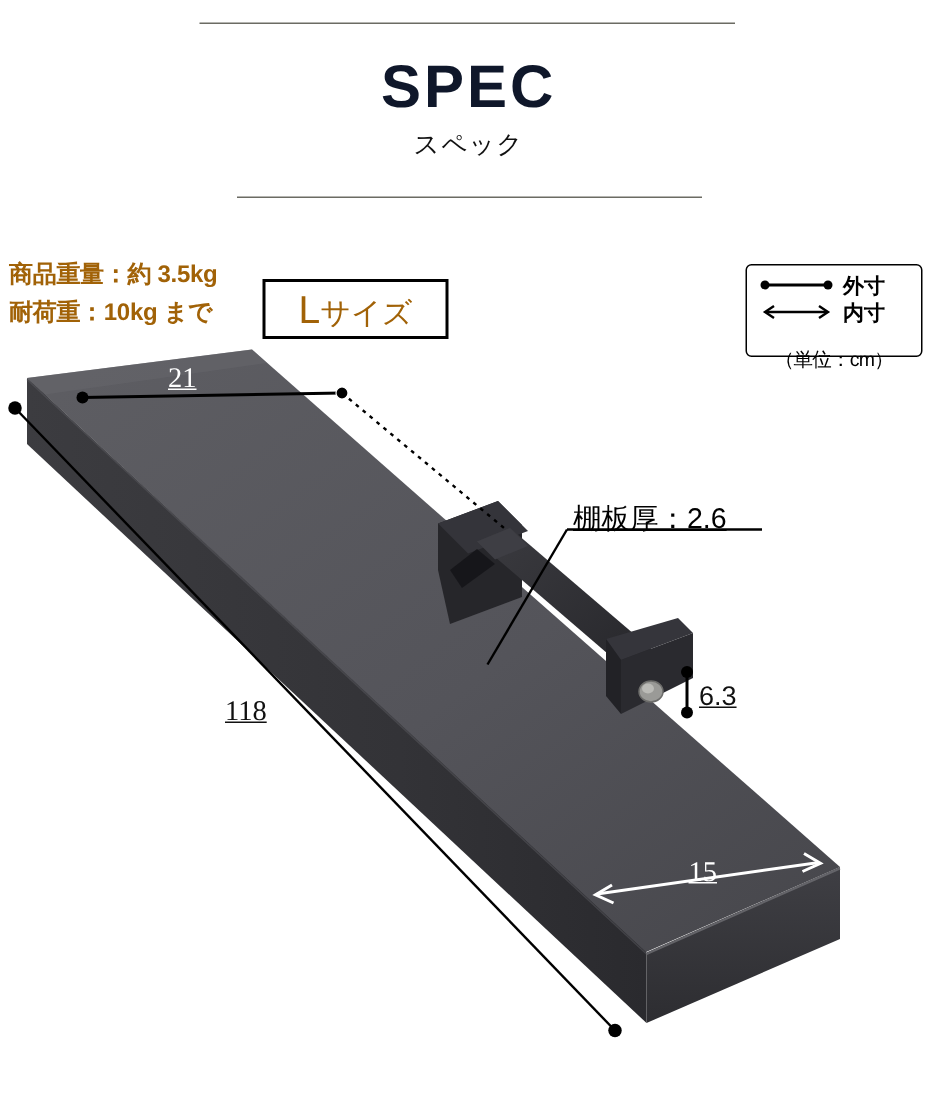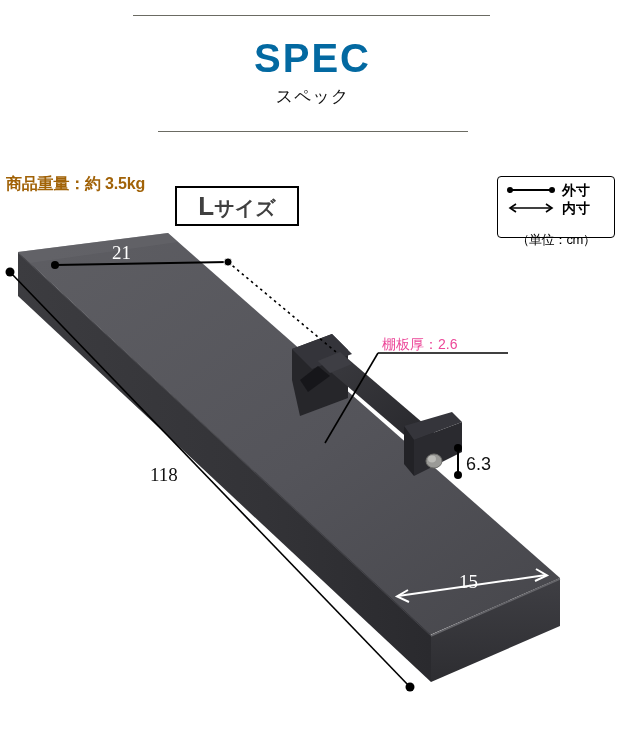--- a/index.html
+++ b/index.html
@@ -30,21 +30,21 @@
   #rule-bottom { left: 158px; top: 131px; width: 310px; }
 
   #spec-title {
     position: absolute;
     left: 0; right: 0;
     top: 38px;
     text-align: center;
     font-size: 40px;
     font-weight: 700;
     letter-spacing: 2px;
-    color: #0369a1;
+    color: #0f172a;
     line-height: 1;
   }
   #spec-subtitle {
     position: absolute;
     left: 0; right: 0;
     top: 88px;
     text-align: center;
     font-size: 17px;
     font-weight: 400;
     letter-spacing: 1px;
@@ -74,22 +74,22 @@
     height: 40px;
     border: 2px solid #000000;
     box-sizing: border-box;
     display: flex;
     align-items: center;
     justify-content: center;
     background: #ffffff;
   }
   #size-badge .badge-text {
     font-size: 20px;
-    font-weight: 700;
-    color: #404040;
+    font-weight: 400;
+    color: #a16207;
     letter-spacing: 0px;
     white-space: nowrap;
   }
   #size-badge .badge-text .big { font-size: 26px; }
 
   
   #legend {
     position: absolute;
     left: 497px;
     top: 176px;
@@ -134,45 +134,47 @@
     height: 470px;
   }
   #product svg { display: block; }
 
   
   .dim-text {
     position: absolute;
     font-family: "Liberation Serif", "DejaVu Serif", serif;
     line-height: 1;
     white-space: nowrap;
+    text-decoration: underline;
   }
   #dim-21 { left: 112px; top: 243px; font-size: 19px; color: #ffffff; }
   #dim-118 { left: 150px; top: 465px; font-size: 19px; color: #111111; }
   #dim-15  { left: 459px; top: 572px; font-size: 19px; color: #ffffff; }
   #dim-45  {
     left: 466px; top: 455px; font-size: 18px; color: #111111;
     font-family: "Liberation Sans", sans-serif;
   }
   #dim-thickness {
-    left: 382px; top: 337px; font-size: 14px; color: #ec4899;
+    left: 382px; top: 337px; font-size: 19px; color: #000000;
     font-family: "Liberation Sans", sans-serif; font-weight: 400;
   }
 </style>
 </head>
 <body>
 
 <div id="page">
 
   <div class="rule" id="rule-top"></div>
   <div id="spec-title">SPEC</div>
   <div id="spec-subtitle">スペック</div>
   <div class="rule" id="rule-bottom"></div>
 
   <div id="info-block">
     <div>商品重量：約 3.5kg</div>
+    <div>耐荷重：10kg まで</div>
   </div>
 
   <div id="size-badge">
     <span class="badge-text"><span class="big">L</span><span>サイズ</span></span>
   </div>
 
   <div id="legend">
     <div class="legend-row">
       <span class="legend-sym">
         <svg width="58" height="18" viewBox="0 0 58 18">

